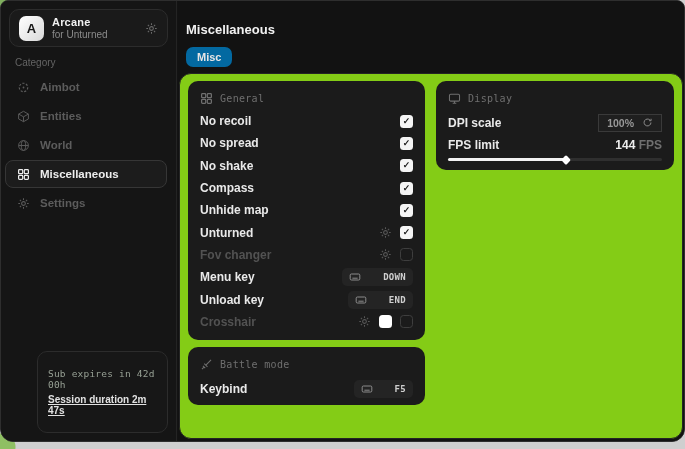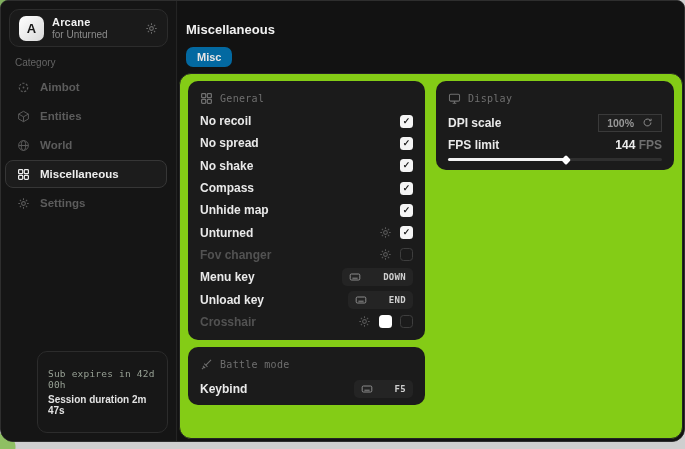--- a/index.html
+++ b/index.html
@@ -31,21 +31,21 @@
   .app-gear{ margin-left:auto; color:#6a6a6a; cursor:pointer; }
   .cat-label{ position:absolute; top:56px; left:14px; font-size:10px; color:#646464; }
   .nav{ position:absolute; top:72px; left:4px; right:9px; }
   .nav-item{ display:flex; align-items:center; gap:10px; height:28px; padding:0 11px; margin-bottom:1px;
     border-radius:8px; color:#5c5c5c; font-size:11.5px; font-weight:600; border:1px solid transparent; cursor:pointer; }
   .nav-item .icon{ color:inherit; }
   .nav-item.active{ color:#ededed; background:#1c1c1c; border-color:#363636; }
   .footer-card{ position:absolute; left:8px; right:8px; bottom:8px; border:1px solid #2c2c2c;
     border-radius:10px; background:#171717; padding:16px 10px;margin-left:28px; }
   .sub-line{ font-family:"DejaVu Sans Mono", monospace; font-size:9.5px; color:#97a094; letter-spacing:.2px; }
-  .sess-line{ font-size:10px; color:#e2e2e2; font-weight:700; margin-top:4px; }
+  .sess-line{ font-size:10px; color:#e2e2e2; font-weight:700; margin-top:4px;text-decoration:underline; }
 
   
   .main{ position:absolute; left:177px; right:0; top:0; bottom:0; background:#121212; }
   .page-title{ position:absolute; left:8px; top:21px; font-size:13px; font-weight:700; color:#f2f2f2; }
   .tabs{ position:absolute; left:8px; top:46px; display:flex; gap:6px; }
   .tab{ background:#0369a1; color:#e5e5e5; font-size:11px; font-weight:600; padding:4px 11px; border-radius:7px; cursor:pointer; }
   .content-frame{ position:absolute; left:1px; right:1px; top:72px; bottom:2px;
     border:1px solid #242424; border-radius:12px; background:#84cc16; }
 
   .panel{ position:absolute; background:#1b1b1b; border-radius:10px; }

